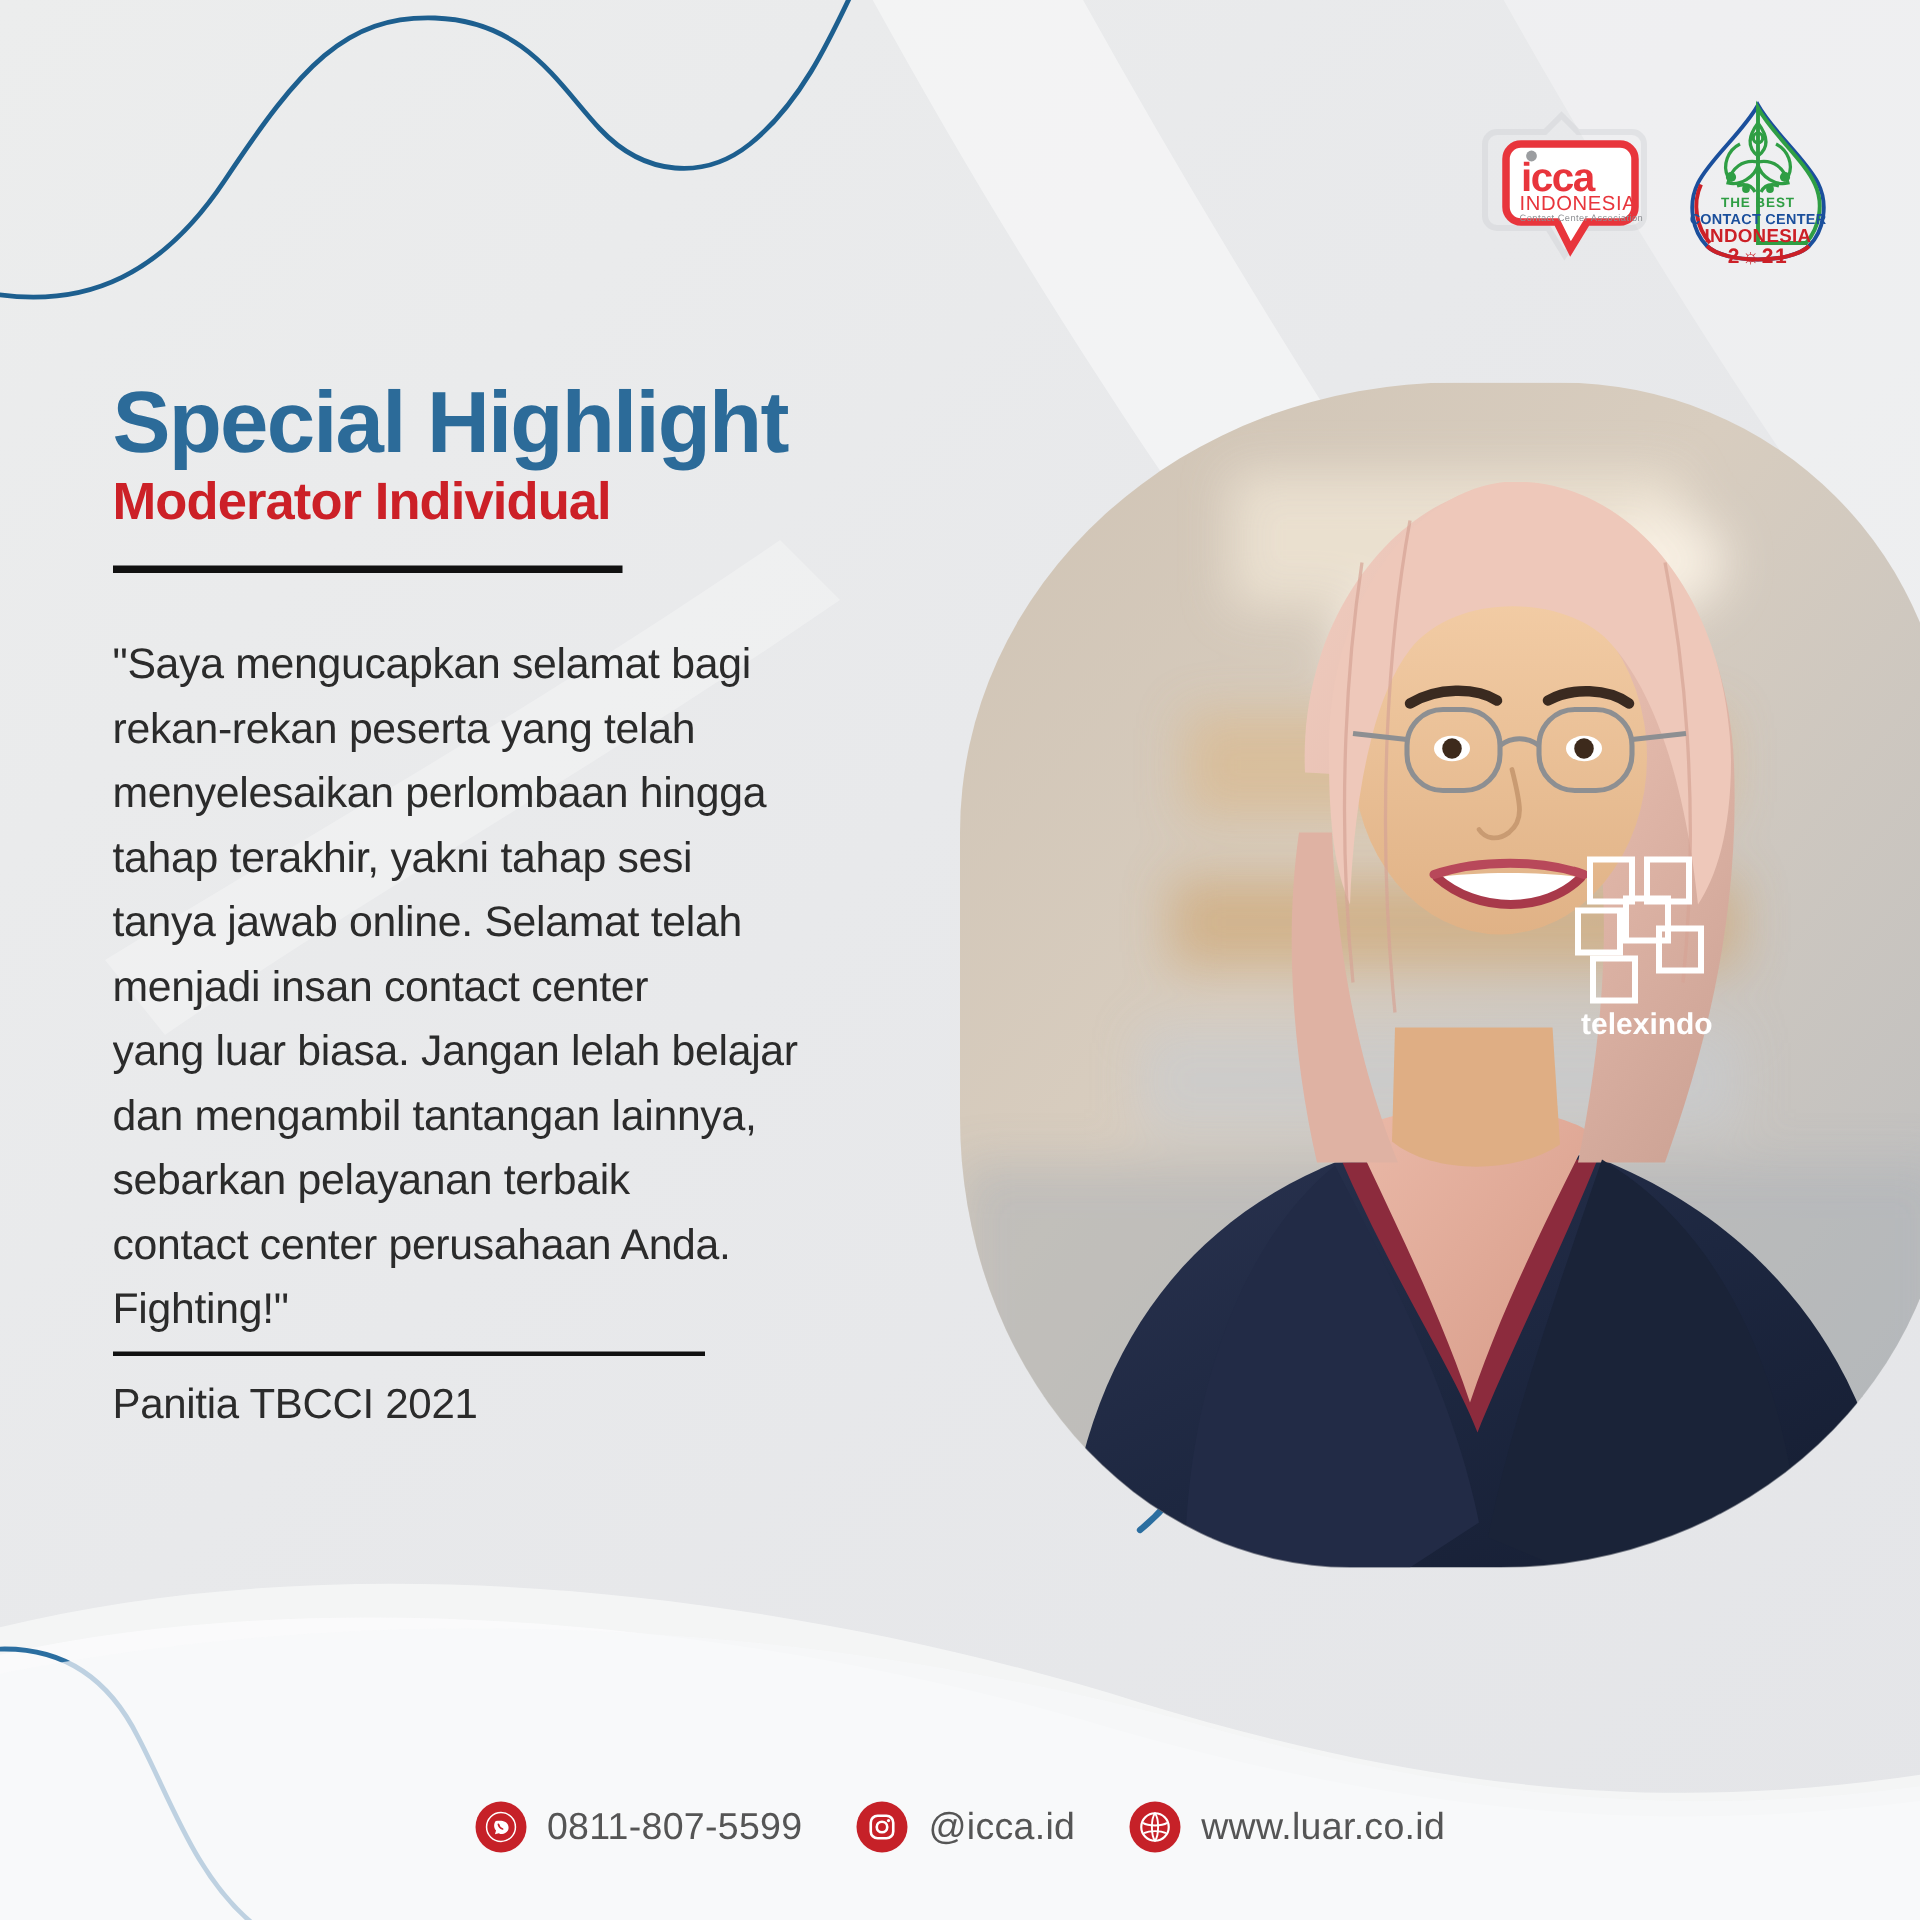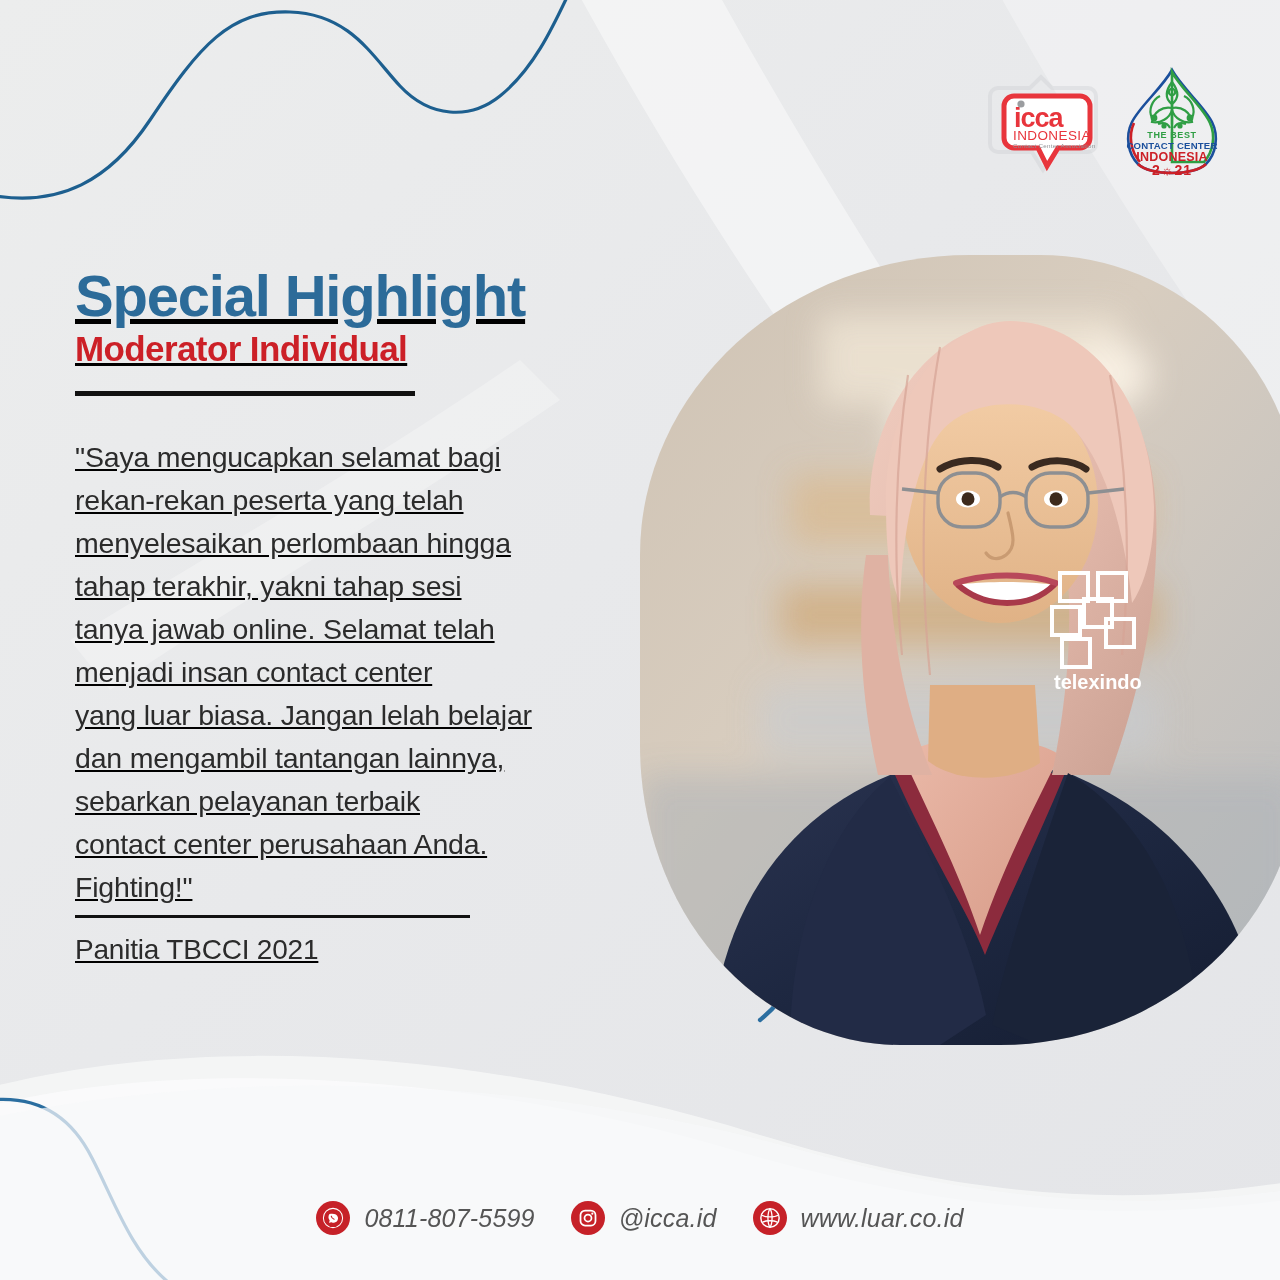--- a/index.html
+++ b/index.html
@@ -18,21 +18,21 @@
 
   
   .logo-row {
     position:absolute; top:66px; right:56px;
     display:flex; align-items:flex-end; gap:18px;
     z-index:12;
   }
 
   
   .content {
-    position:absolute; left:75px; top:266px; width:610px; z-index:10;text-decoration:underline;
+    position:absolute; left:75px; top:252px; width:610px; z-index:10;
   }
   .title-main {
     font-size:58px; font-weight:bold; color:#2c6b99;
     letter-spacing:-1.2px; line-height:1.02;
   }
   .title-sub {
     font-size:35px; font-weight:bold; color:#cc2027;
     letter-spacing:-0.6px; line-height:1.15; margin-top:4px;
   }
   .divider {
@@ -59,21 +59,20 @@
     overflow:hidden;
     border-radius:330px 260px 300px 260px / 300px 260px 280px 300px;
   }
   .photo-inner { position:absolute; inset:0; }
 
   
   .footer {
     position:absolute; left:0; right:0; bottom:45px;
     display:flex; justify-content:center; align-items:center; gap:36px;
     z-index:12;
-    font-style:italic;
   }
   .contact-item { display:flex; align-items:center; gap:14px; }
   .contact-icon {
     width:34px; height:34px; border-radius:50%;
     background:#c62128; display:flex; align-items:center; justify-content:center;
     flex:none;
   }
   .contact-text { font-size:25px; color:#555; letter-spacing:0.2px; }
 </style>
 </head>

